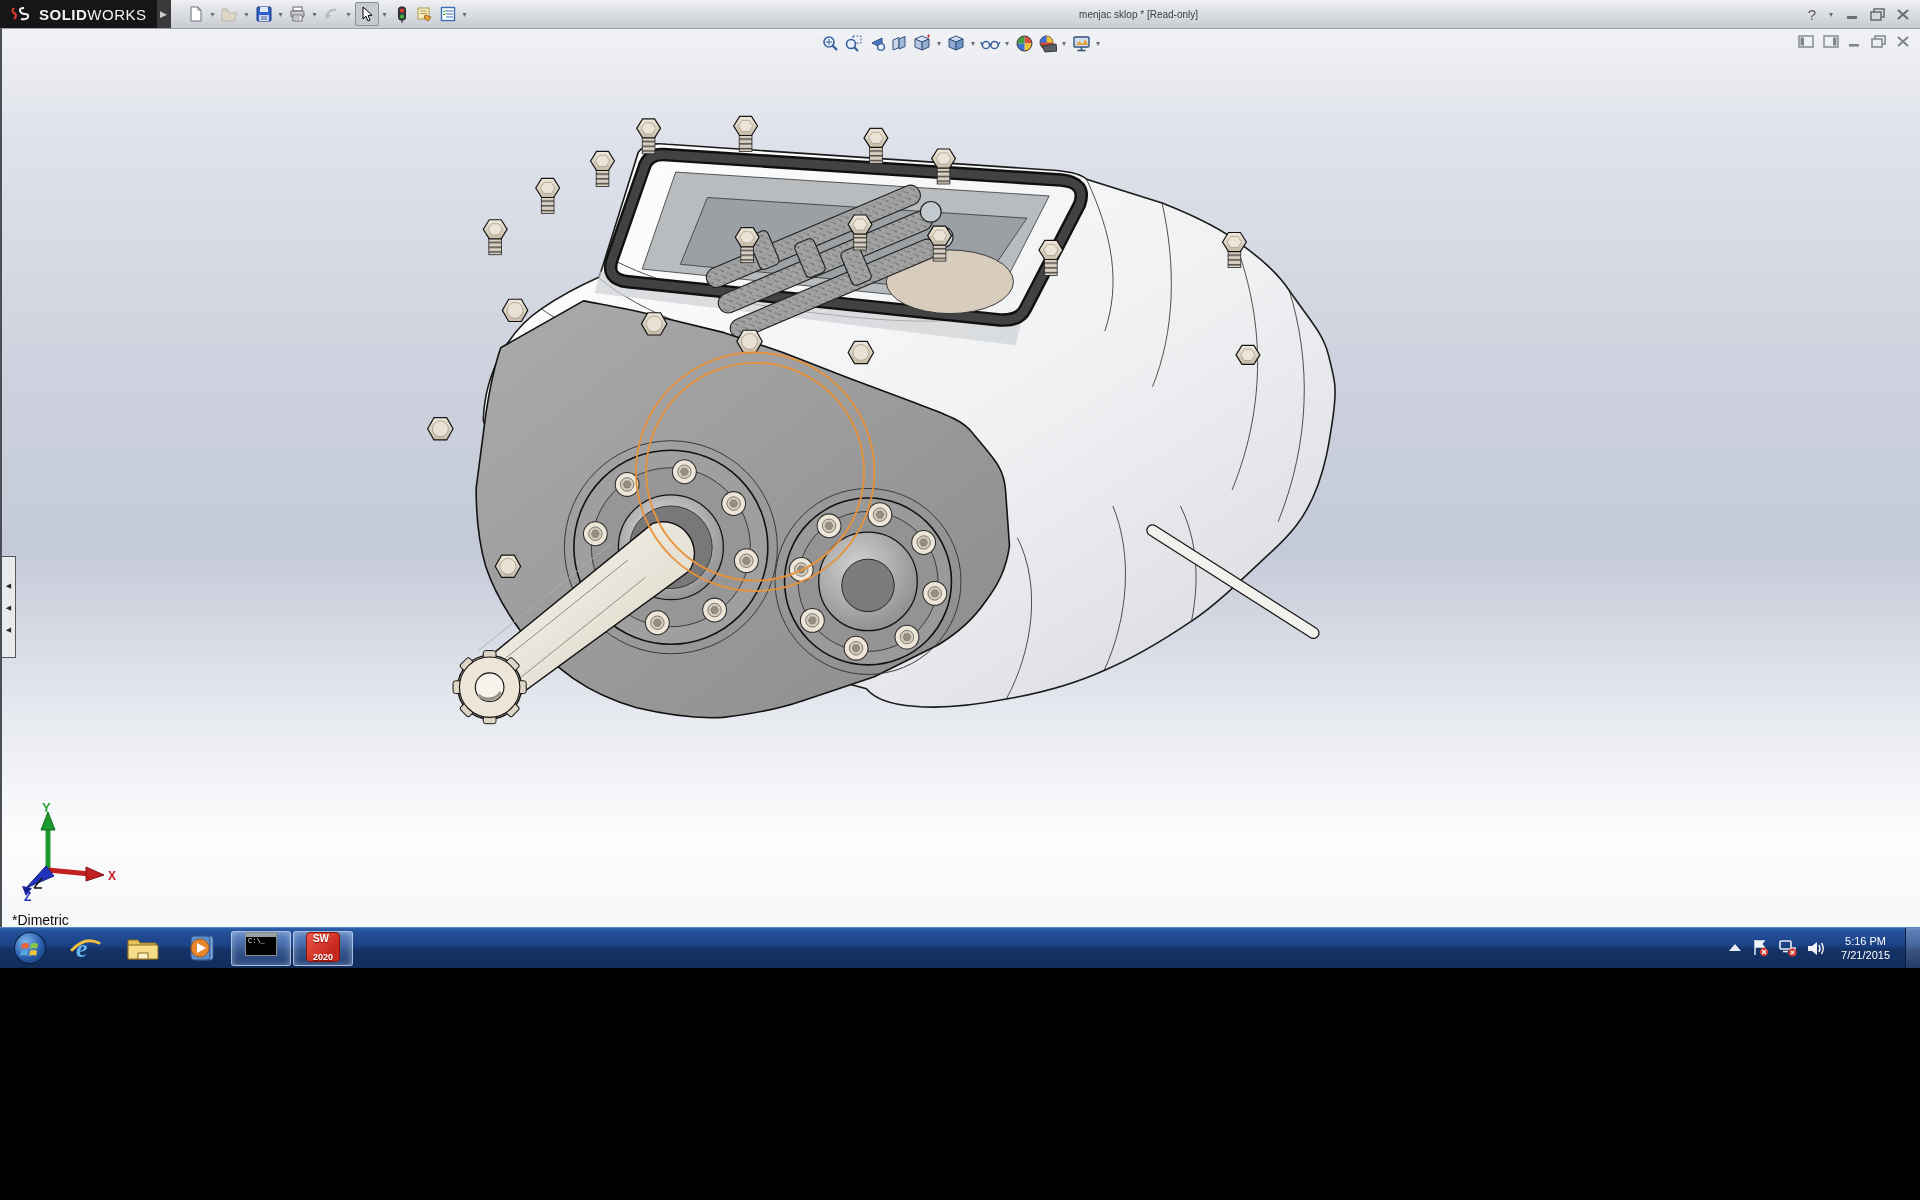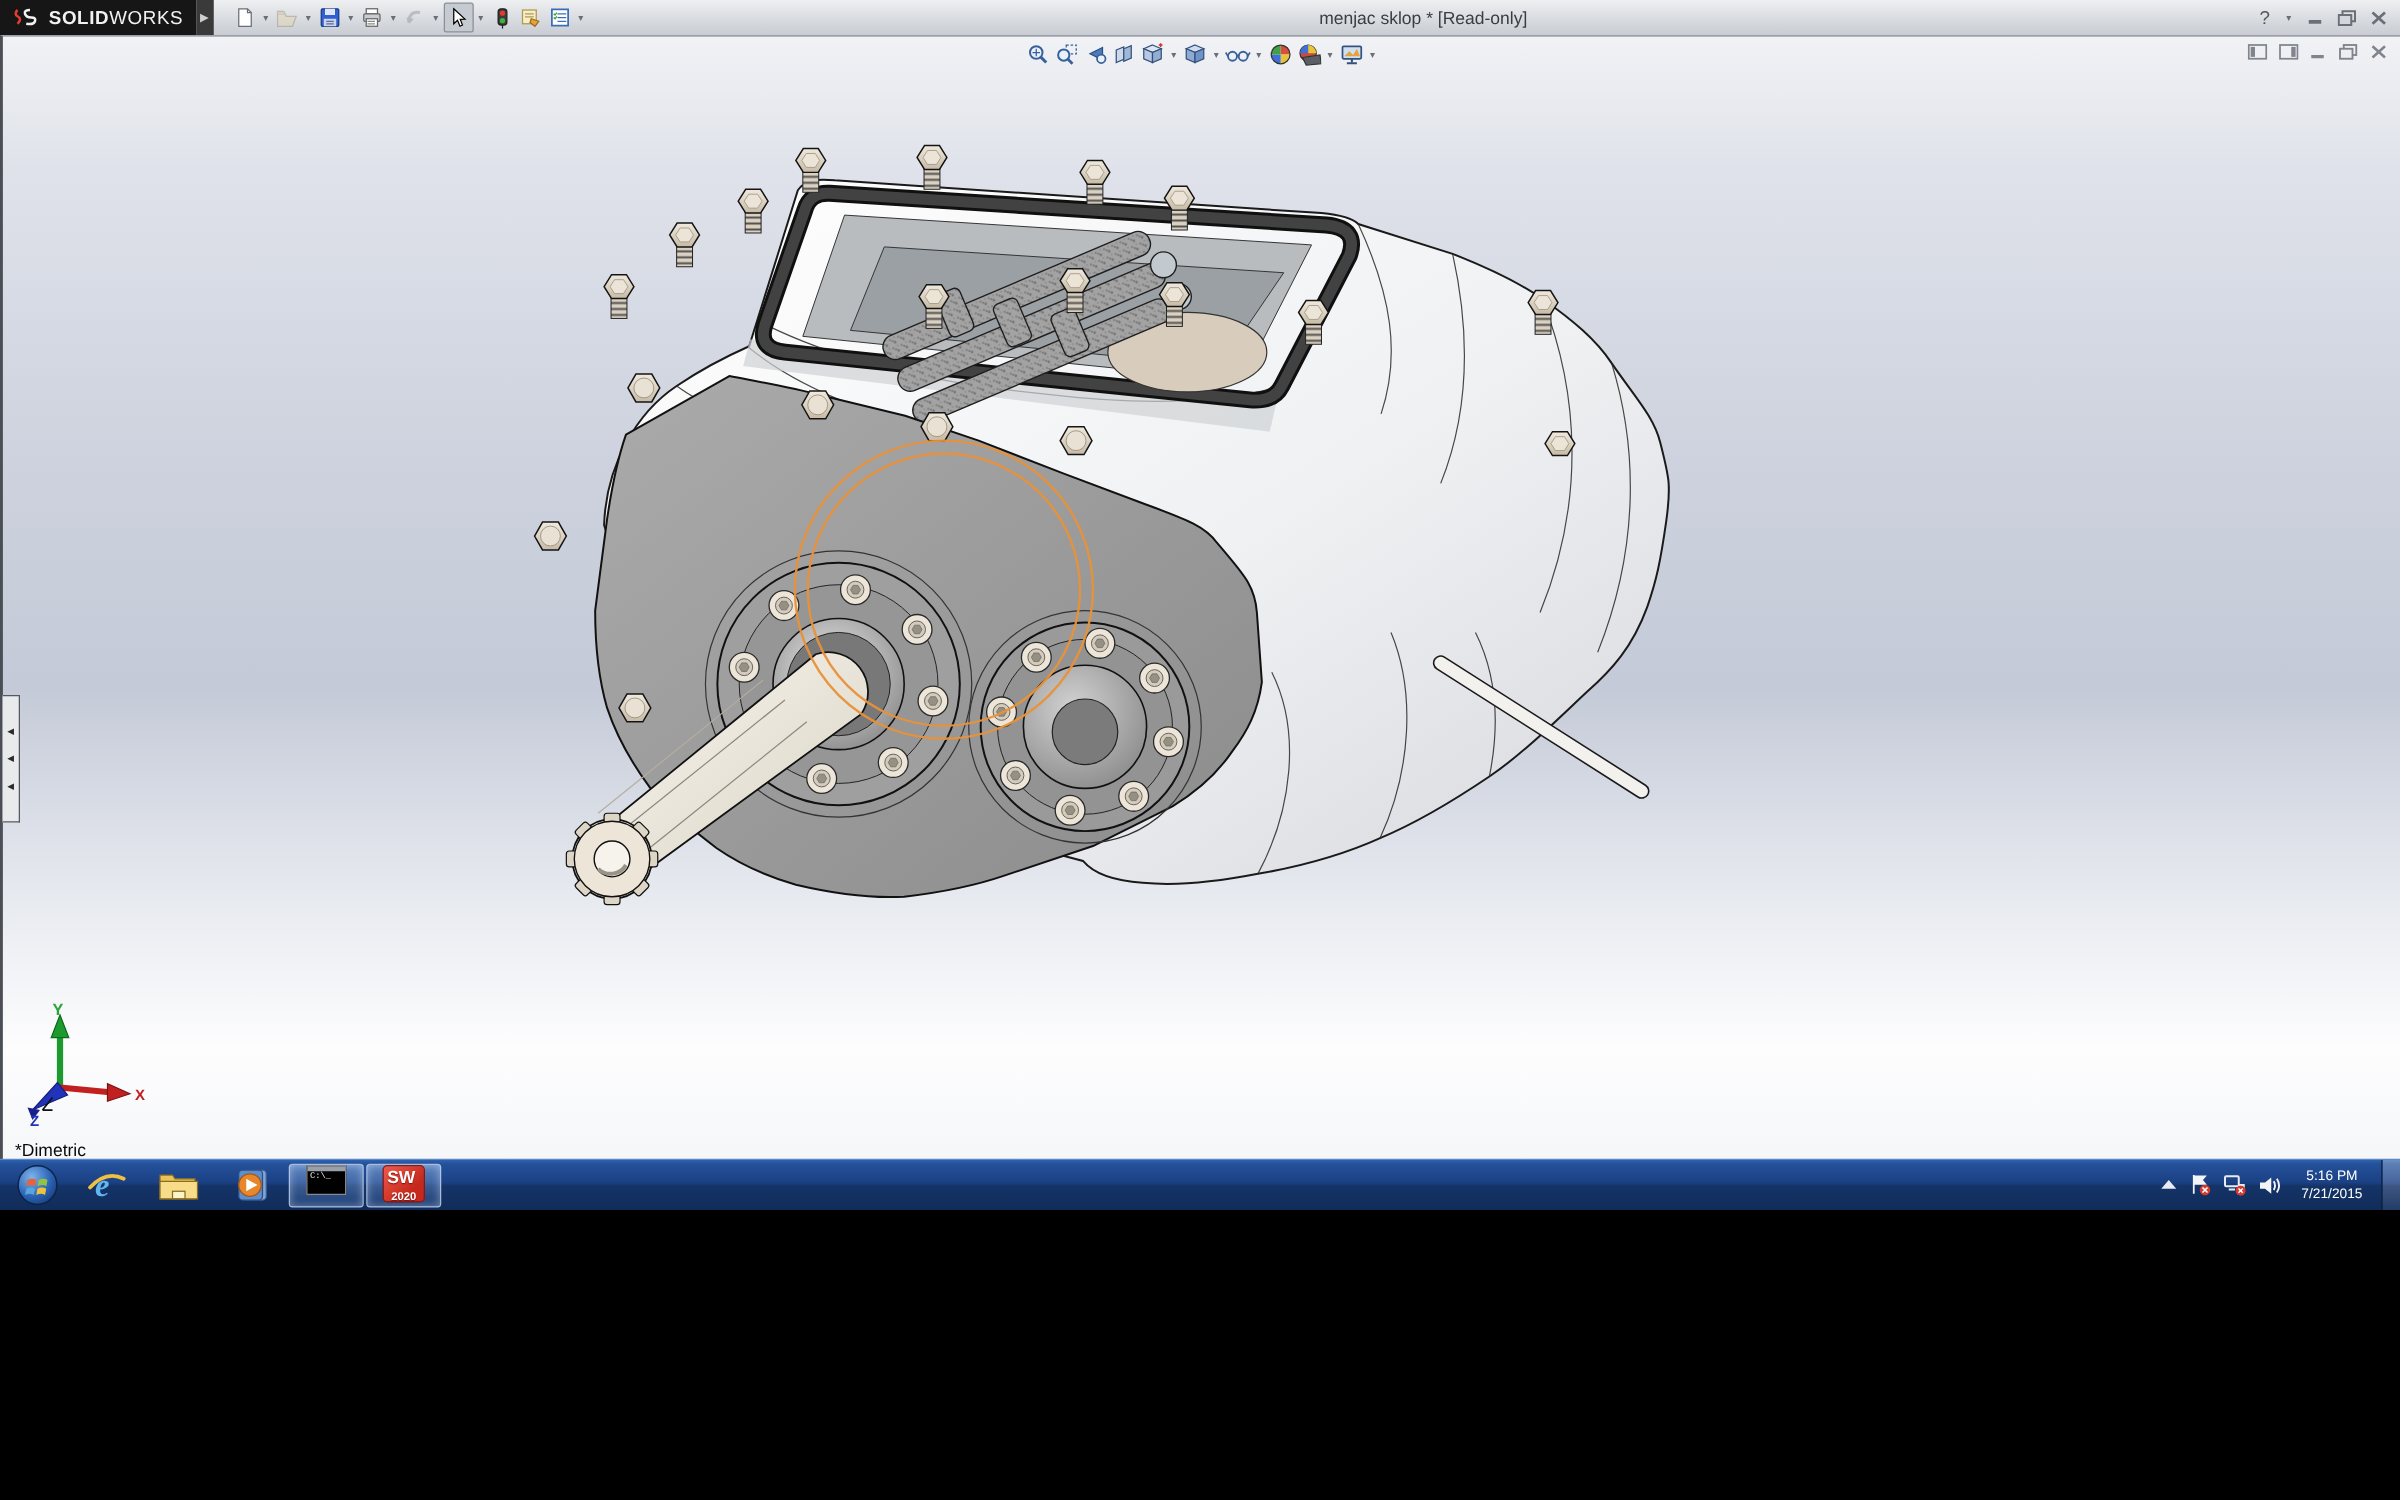--- a/index.html
+++ b/index.html
@@ -13,21 +13,21 @@
   .logo{height:28px;background:#161616;display:flex;align-items:center;gap:7px;
     padding:0 10px;color:#fff;}
   .logo .brand{font-size:15px;letter-spacing:.5px;color:#f2f2f2;}
   .logo .brand b{font-weight:bold;}
   .logo-tab{width:14px;height:28px;background:#3a3a3a;display:flex;align-items:center;
     justify-content:center;color:#cfcfcf;font-size:9px;}
   .stdbar{display:flex;align-items:center;gap:1px;margin-left:14px;}
   .sico{width:22px;height:22px;display:flex;align-items:center;justify-content:center;}
   .sico.pressed{background:#c6cad1;border:1px solid #8a8f98;border-radius:2px;}
   .drop{font-size:8px;color:#6a6f76;width:10px;text-align:center;}
-  .title-mid{flex:1;text-align:center;font-size:14px;color:#3a3d42;white-space:nowrap;}
+  .title-mid{flex:1;text-align:center;font-size:10px;color:#3a3d42;white-space:nowrap;}
   .winctl{display:flex;align-items:center;gap:10px;padding-right:10px;color:#6b7078;}
   .winctl .q{font-size:15px;color:#555;}
 
   
   .viewport{position:absolute;top:28px;left:0;right:0;bottom:40px;
     border-left:2px solid #4a4f55;border-top:1px solid #9aa0a8;
     background:linear-gradient(180deg,#f1f2f5 0%,#dfe2ea 12%,#cdd2de 38%,
       #c5cad8 58%,#e6e9ef 76%,#fdfdfe 90%,#f6f7f9 100%);}
   .headsup{position:absolute;top:3px;left:50%;transform:translateX(-50%);
     display:flex;align-items:center;gap:1px;}
@@ -55,21 +55,21 @@
   .clock{text-align:center;font-size:11px;line-height:14px;padding:0 6px;white-space:nowrap;}
   .showdesk{width:14px;height:40px;border-left:1px solid #0b1f3e;
     background:linear-gradient(rgba(255,255,255,.28),rgba(255,255,255,.08));}
   .cmdface{width:30px;height:22px;background:#000;border:1px solid #888;position:relative;}
   .cmdface .bar{height:4px;background:#9aa0a8;}
   .cmdface .txt{color:#e8e8e8;font-family:"Liberation Mono",monospace;font-size:7px;line-height:9px;padding-left:2px;}
   .swcube{position:relative;width:34px;height:30px;}
   .swcube .face{position:absolute;inset:0;background:linear-gradient(135deg,#ef5a4b,#c6281c 70%);
     border-radius:4px;border:1px solid #8e150c;}
   .swcube .sw{position:absolute;top:1px;left:0;right:4px;text-align:center;color:#fff;
-    font-weight:bold;font-size:14px;text-shadow:0 1px 1px #7a0e07;}
+    font-weight:bold;font-size:10px;text-shadow:0 1px 1px #7a0e07;}
   .swcube .yr{position:absolute;bottom:0px;left:0;right:0;text-align:center;color:#fff;
     font-weight:bold;font-size:9px;text-shadow:0 1px 1px #7a0e07;}
 </style>
 </head>
 <body>
 
 <div id="app">
 
   <div class="titlebar">
     <div class="logo">

